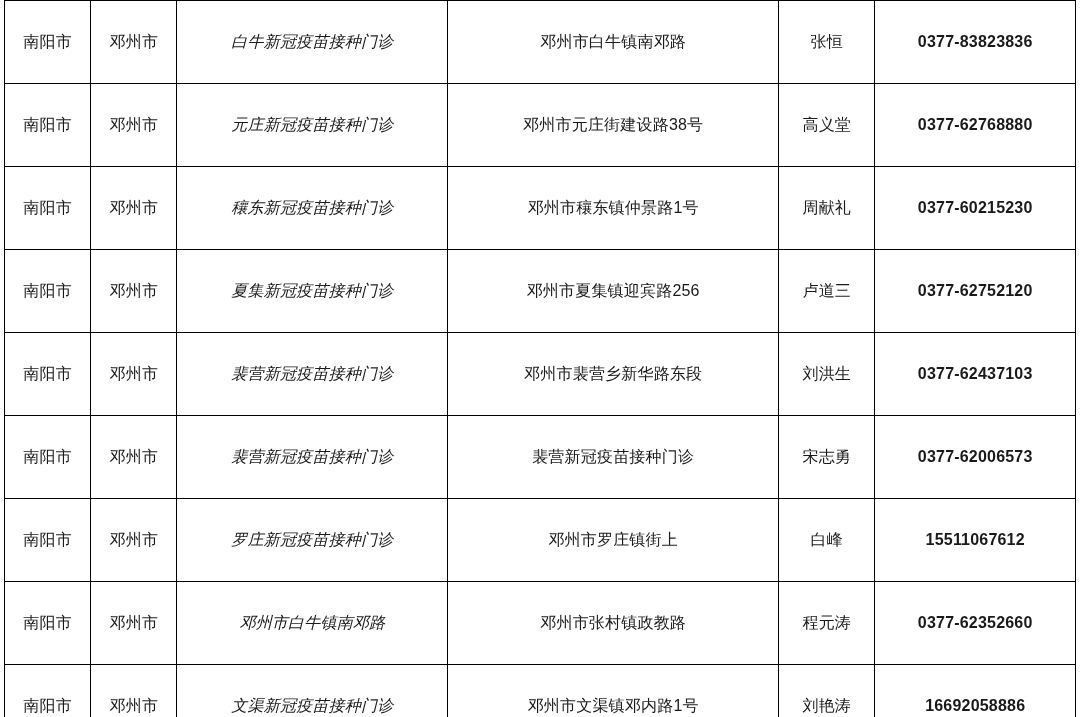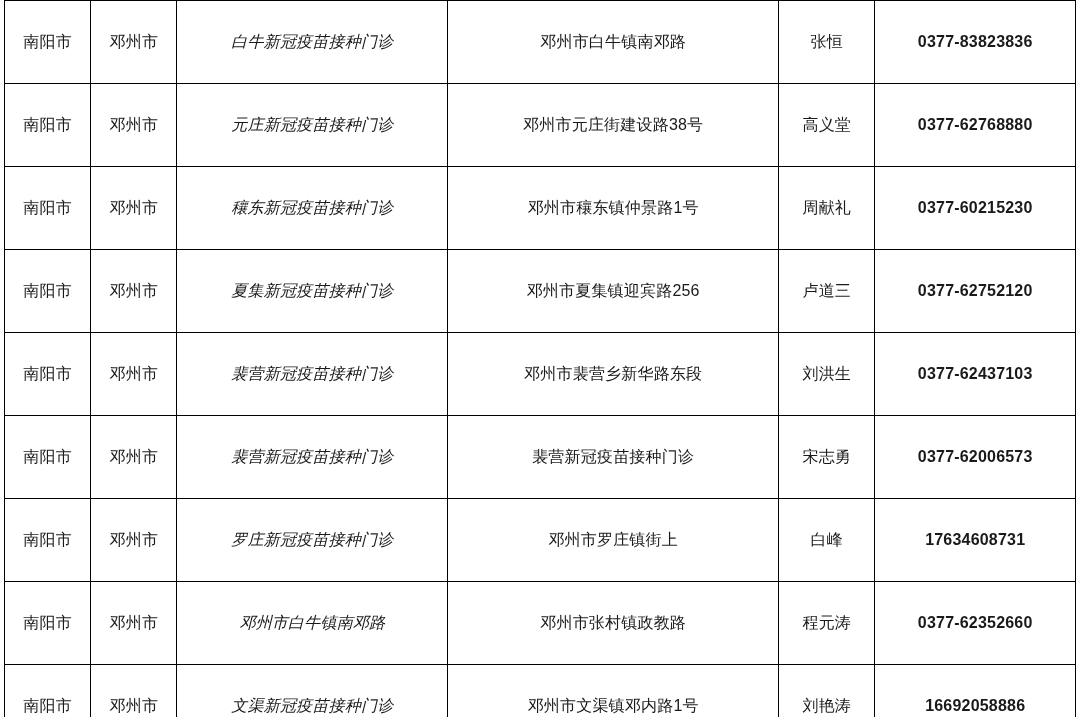--- a/index.html
+++ b/index.html
@@ -111,21 +111,21 @@
           <td class="cell-address">裴营新冠疫苗接种门诊</td>
           <td class="cell-contact">宋志勇</td>
           <td class="cell-phone">0377-62006573</td>
         </tr>
         <tr>
           <td class="cell-city">南阳市</td>
           <td class="cell-county">邓州市</td>
           <td class="cell-clinic">罗庄新冠疫苗接种门诊</td>
           <td class="cell-address">邓州市罗庄镇街上</td>
           <td class="cell-contact">白峰</td>
-          <td class="cell-phone">17634608731</td>
+          <td class="cell-phone">15511067612</td>
         </tr>
         <tr>
           <td class="cell-city">南阳市</td>
           <td class="cell-county">邓州市</td>
           <td class="cell-clinic">邓州市白牛镇南邓路</td>
           <td class="cell-address">邓州市张村镇政教路</td>
           <td class="cell-contact">程元涛</td>
           <td class="cell-phone">0377-62352660</td>
         </tr>
         <tr>

